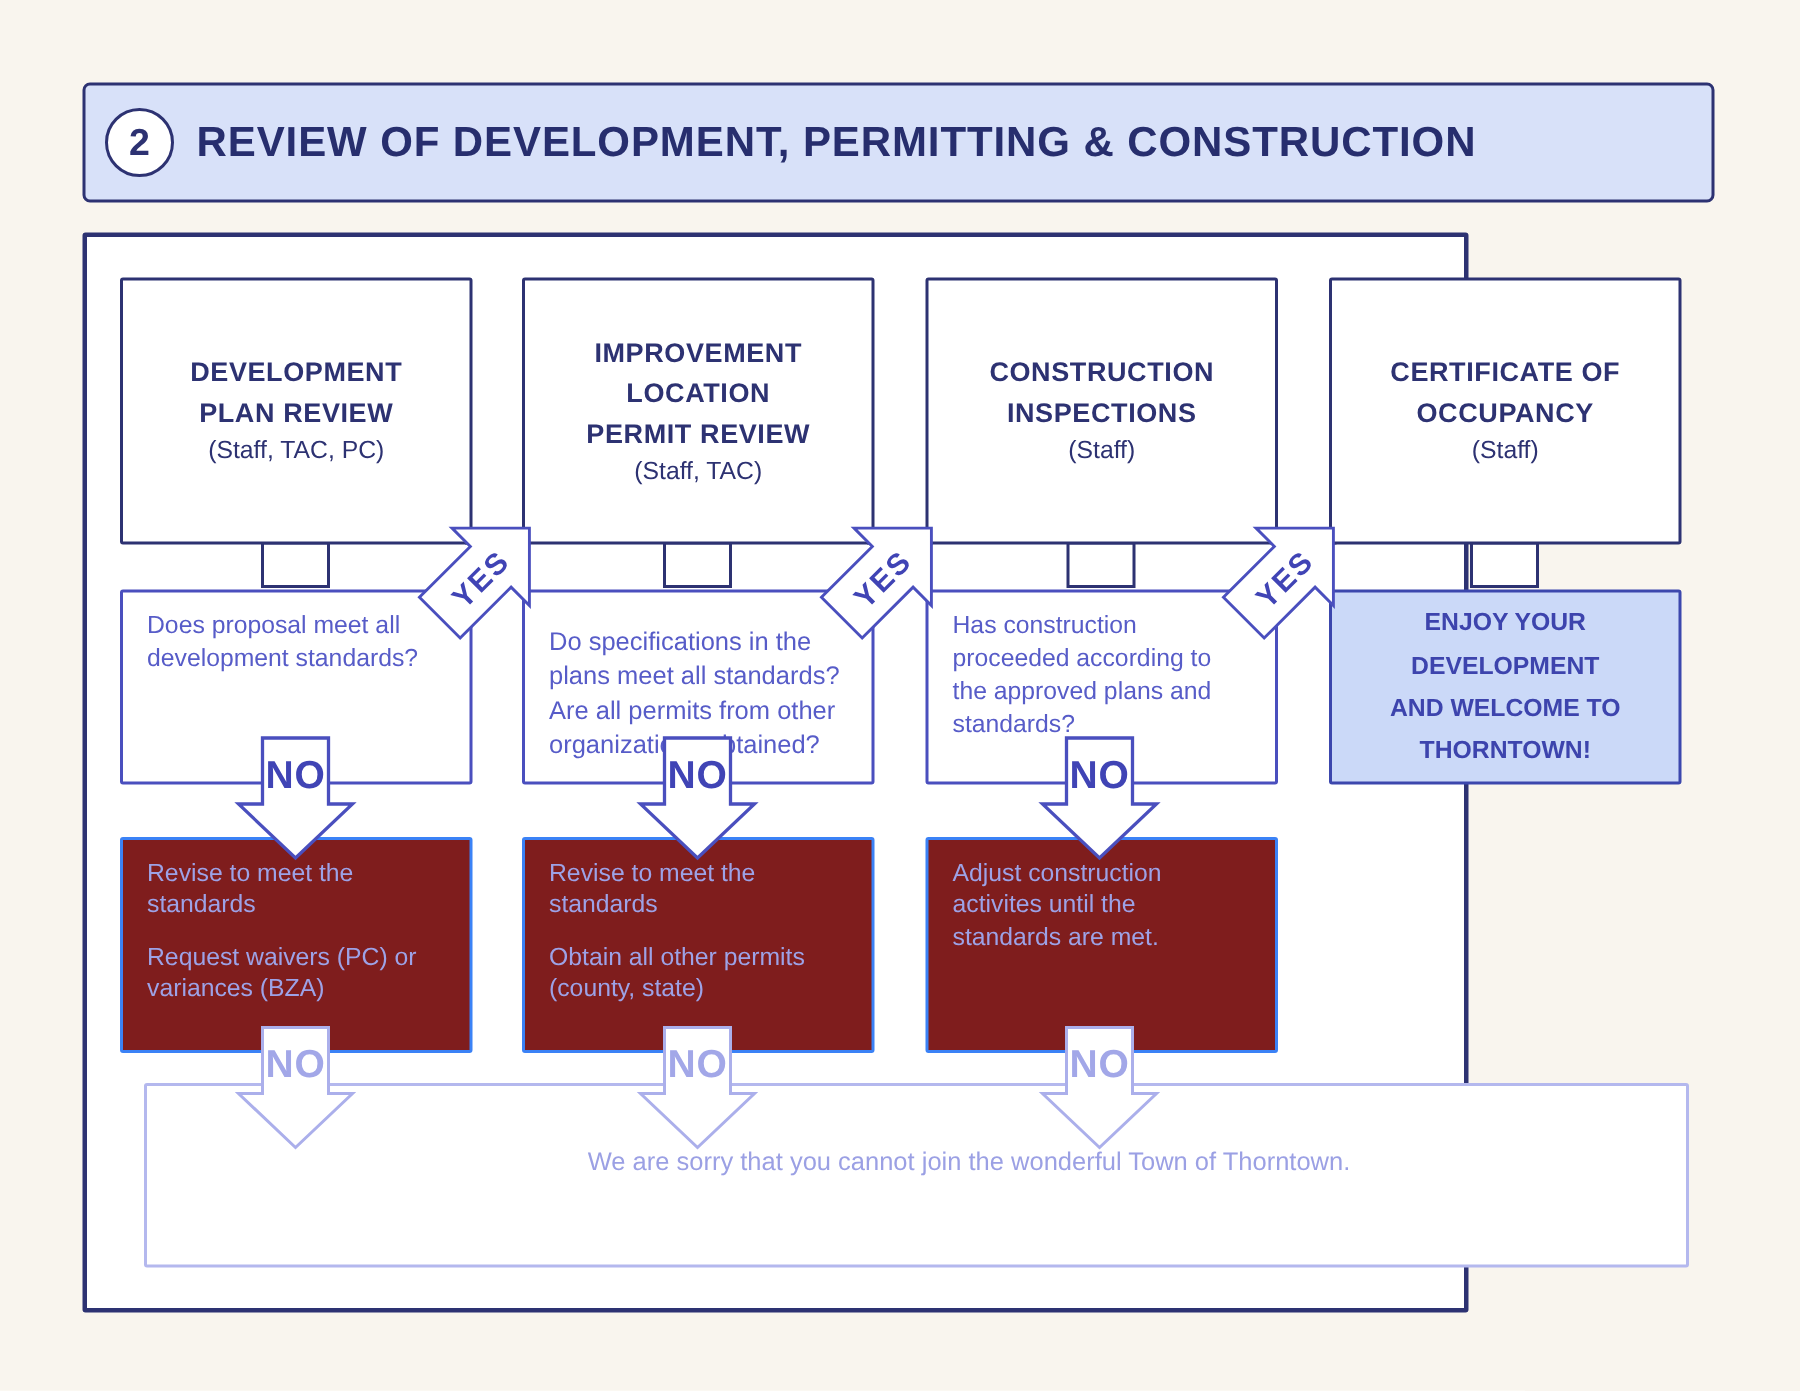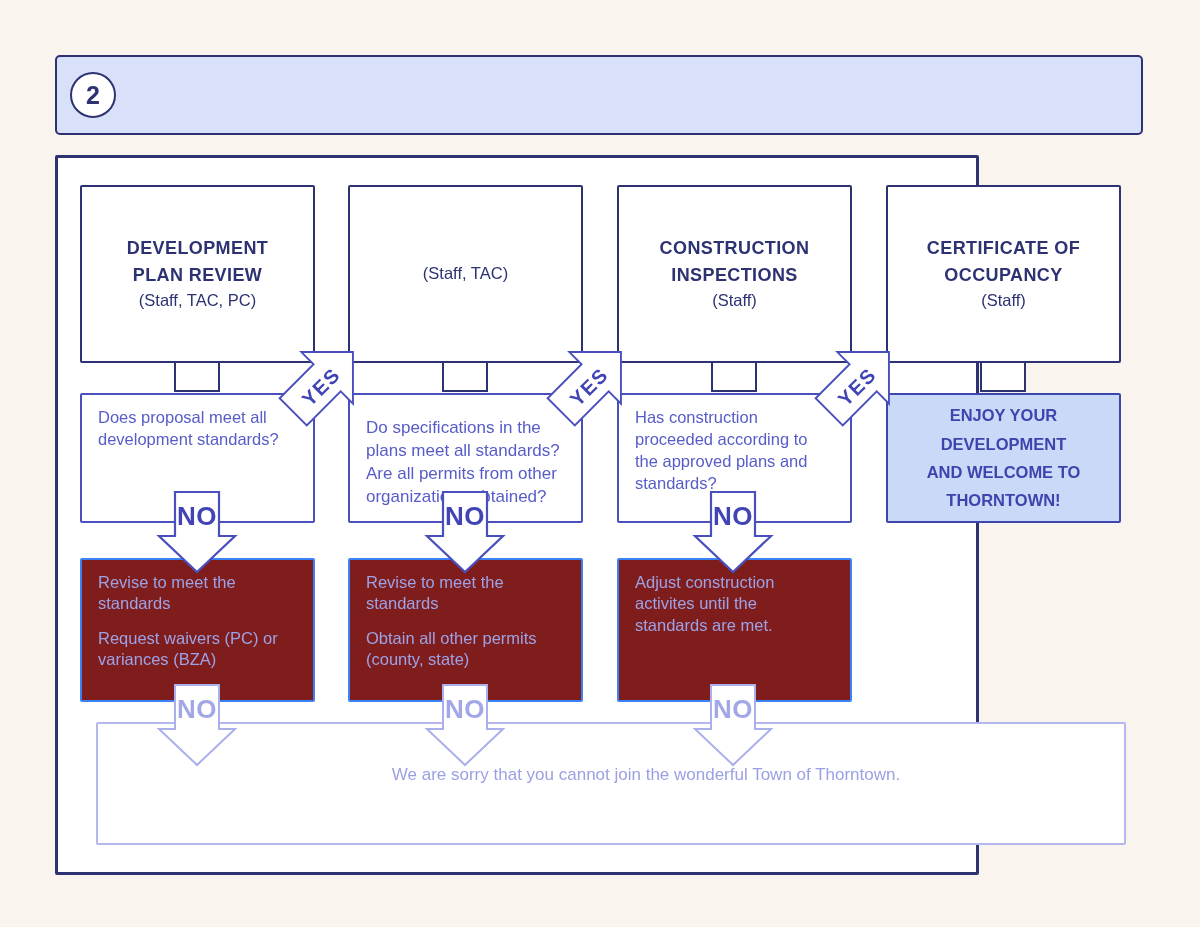--- a/index.html
+++ b/index.html
@@ -101,39 +101,43 @@
 </style>
 </head>
 <body>
 
 <div class="page">
 
   <div class="header">
     <div class="step-circle">
       <span>2</span>
     </div>
+    <h1 class="page-title">REVIEW OF DEVELOPMENT, PERMITTING &amp; CONSTRUCTION</h1>
   </div>
 
   <div class="canvas">
 
     <div class="h-line" style="left:252px;width:43px;"></div>
     <div class="h-line" style="left:520px;width:44px;"></div>
     <div class="h-line" style="left:789px;width:44px;"></div>
 
     <div class="connector" style="left:116px;"></div>
     <div class="connector" style="left:384px;"></div>
     <div class="connector" style="left:653px;"></div>
     <div class="connector" style="left:922px;"></div>
 
     <div class="stage-box" style="left:22px;">
       <p class="stage-title">DEVELOPMENT
 PLAN REVIEW</p>
       <p class="stage-subtitle">(Staff, TAC, PC)</p>
     </div>
     <div class="stage-box" style="left:290px;">
+      <p class="stage-title">IMPROVEMENT
+LOCATION
+PERMIT REVIEW</p>
       <p class="stage-subtitle">(Staff, TAC)</p>
     </div>
     <div class="stage-box" style="left:559px;">
       <p class="stage-title">CONSTRUCTION
 INSPECTIONS</p>
       <p class="stage-subtitle">(Staff)</p>
     </div>
     <div class="stage-box" style="left:828px;">
       <p class="stage-title">CERTIFICATE OF
 OCCUPANCY</p>

